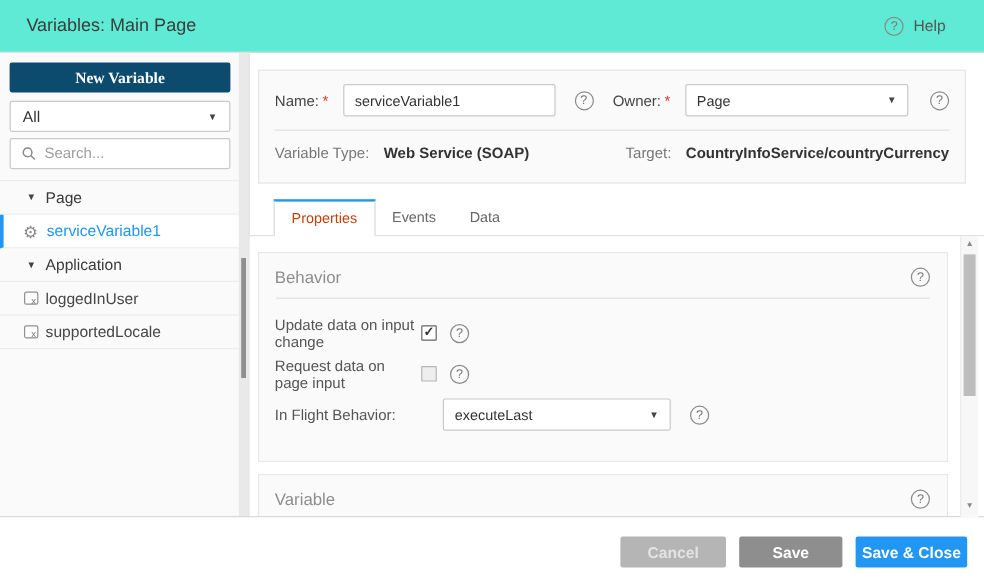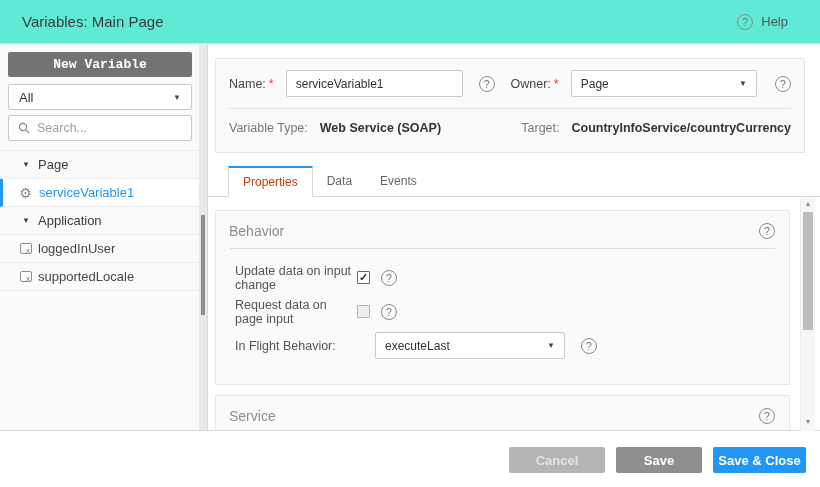--- a/index.html
+++ b/index.html
@@ -14,23 +14,23 @@
   .header-help { display:flex; align-items:center; gap:8px; font-size:13px; color:#555; cursor:pointer; }
   .qmark { width:16px; height:16px; min-width:16px; border:1px solid #8a8a8a; border-radius:50%;
            display:inline-flex; align-items:center; justify-content:center;
            font-size:10.5px; color:#777; background:transparent; }
 
   
   .sidebar { position:absolute; top:44px; left:0; width:208px; height:387px; background:#fafafa;
              border-right:1px solid #d8d8d8; border-bottom:1px solid #d8d8d8; }
   .sb-scroll { position:absolute; top:0; right:0; width:8px; height:100%; background:#e9e9e9; }
   .sb-thumb { position:absolute; top:171px; left:2px; width:4px; height:100px; background:#8f8f8f; }
-  .btn-new { position:absolute; top:8px; left:8px; width:184px; height:25px; background:#737373;
+  .btn-new { position:absolute; top:8px; left:8px; width:184px; height:25px; background:#0c4a6e;
              color:#fff; font-weight:bold; font-size:13px; border:none; border-radius:2px;
-             font-family:Liberation Mono, monospace; cursor:pointer; }
+             font-family:Liberation Serif, serif; cursor:pointer; }
   .sb-filter { position:absolute; top:40px; left:8px; width:184px; height:26px; background:#fff;
                border:1px solid #c9c9c9; border-radius:2px; display:flex; align-items:center;
                justify-content:space-between; padding:8px 10px; font-size:13px; color:#333; cursor:pointer; }
   .sb-search { position:absolute; top:71px; left:8px; width:184px; height:26px; background:#fff;
                border:1px solid #c9c9c9; border-radius:2px; display:flex; align-items:center;
                gap:7px; padding:0 9px; }
   .sb-search input { border:none; outline:none; background:transparent; font-size:12.5px;
                      color:#333; width:100%; font-family:inherit; }
   .sb-search input::placeholder { color:#9e9e9e; }
   .tree { position:absolute; top:106px; left:0; right:8px; border-top:1px solid #ececec; }
@@ -81,42 +81,42 @@
              border-bottom:1px solid #d9d9d9; overflow:hidden; background:#fff; }
   .section-box { position:absolute; left:7px; width:575px; background:#fafafa; border:1px solid #e8e8e8; }
   .box-behavior { top:13px; height:175px; }
   .box-spinner { top:198px; height:90px; }
   .section-title-row { display:flex; justify-content:space-between; align-items:center;
                        padding:12px 14px 9px 13px; }
   .section-title { font-size:14px; color:#8d8d8d; }
   .section-divider { margin:0 14px; border-top:1px solid #e2e2e2; }
   .fields { padding:15px 13px 0 13px; }
   .field-row { display:flex; align-items:center; height:27px; margin-bottom:7px; }
-  .field-label { width:122px; min-width:122px; font-size:12.5px; color:#555;margin-left:6px; }
+  .field-label { width:122px; min-width:122px; font-size:12.5px; color:#555; }
   .checkbox { width:13px; height:13px; min-width:13px; border:1px solid #b5b5b5; background:#eee;
               border-radius:1px; display:inline-flex; align-items:center; justify-content:center;
               cursor:pointer; }
   .checkbox.checked { background:#fff; border-color:#666; }
   .checkbox.checked::after { content:"\2713"; font-size:11px; font-weight:bold; color:#333; line-height:1; }
   .cb-help { margin-left:11px; }
   .inflight-sel { width:190px; margin-left:18px; }
 
   
   .vscroll { position:absolute; top:197px; right:5px; width:15px; height:234px; background:#f7f7f7;
              border-left:1px solid #ececec; }
   .vs-arrow { position:absolute; left:0; width:100%; text-align:center; font-size:7px; color:#8a8a8a;
               line-height:10px; cursor:pointer; }
   .vs-up { top:2px; } .vs-down { bottom:4px; }
   .vs-thumb { position:absolute; top:15px; left:2px; width:10px; height:118px; background:#bdbdbd; }
 
   
   .footer { position:absolute; bottom:14px; right:14px; display:flex; gap:11px; }
   .btn { height:26px; border:none; border-radius:2px; font-size:13px; font-weight:bold;
          font-family:inherit; cursor:pointer; }
-  .btn-cancel { width:96px; background:#b5b5b5; color:#e3e3e3; }
+  .btn-cancel { width:88px; background:#b5b5b5; color:#e3e3e3; }
   .btn-save { width:86px; background:#8e8e8e; color:#fff; }
   .btn-save-close { width:93px; background:#2196f3; color:#fff; }
 </style>
 </head>
 <body>
 
 <div class="app">
 
   <div class="header">
     <div class="header-title">Variables: Main Page</div>
@@ -201,24 +201,24 @@
         <span class="bold-val">CountryInfoService/countryCurrency</span>
       </div>
     </div>
   </div>
 
   <div class="tabbar">
     <div class="tab active">
       <span>Properties</span>
     </div>
     <div class="tab">
+      <span>Events</span>
+    </div>
+    <div class="tab">
       <span>Data</span>
-    </div>
-    <div class="tab">
-      <span>Events</span>
     </div>
   </div>
 
   <div class="content">
 
     <div class="section-box box-behavior">
       <div class="section-title-row">
         <span class="section-title">Behavior</span>
         <span class="qmark">?</span>
       </div>
@@ -240,21 +240,21 @@
             <span>executeLast</span>
             <span class="arr">▼</span>
           </div>
           <span class="qmark sp16">?</span>
         </div>
       </div>
     </div>
 
     <div class="section-box box-spinner">
       <div class="section-title-row">
-        <span class="section-title">Service</span>
+        <span class="section-title">Variable</span>
         <span class="qmark">?</span>
       </div>
 
     </div>
 
   </div>
 
   <div class="vscroll">
     <div class="vs-arrow vs-up">▲</div>
     <div class="vs-thumb"></div>

